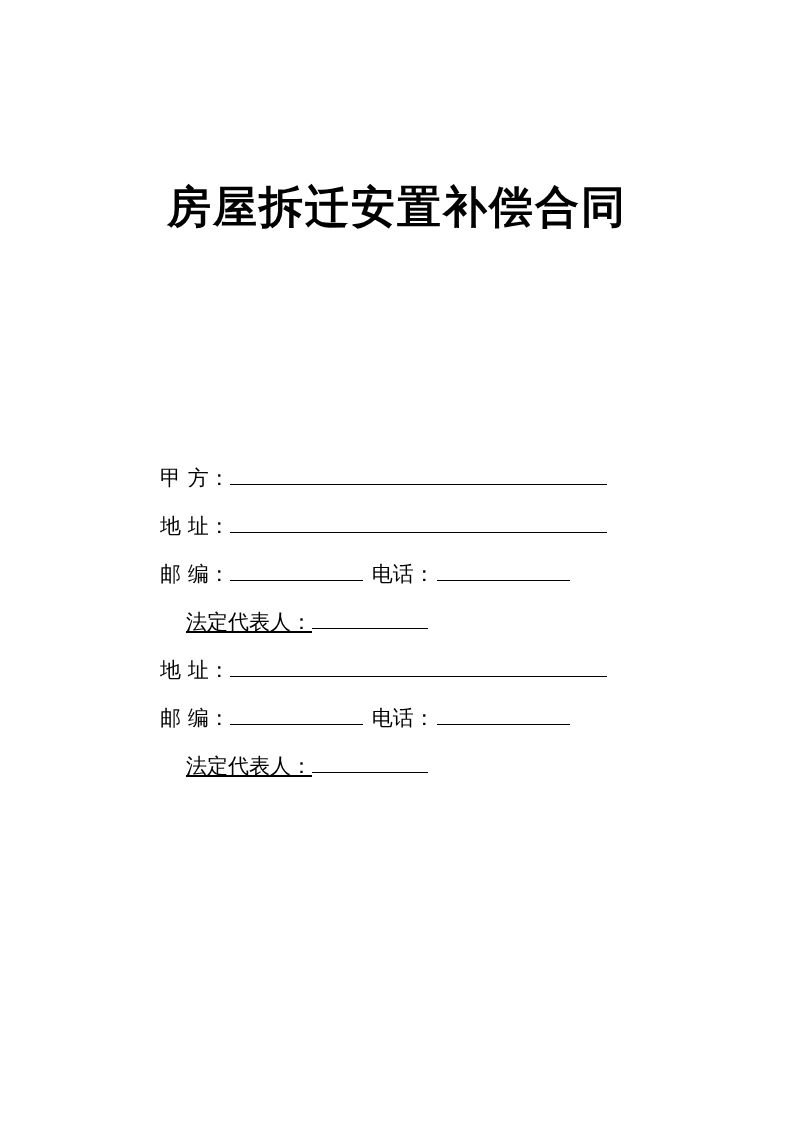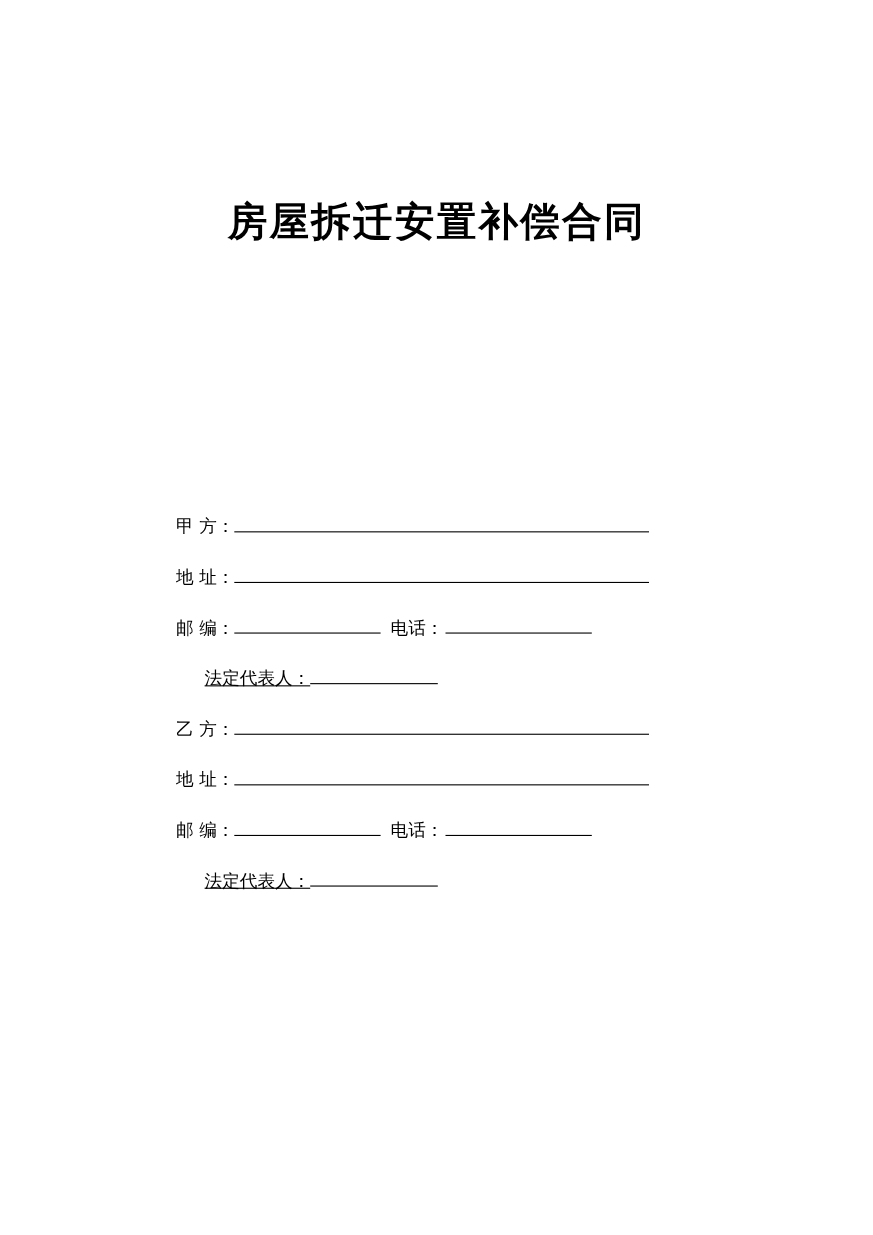--- a/index.html
+++ b/index.html
@@ -20,21 +20,21 @@
     box-sizing: border-box;
   }
   .doc-title {
     position: absolute;
     top: 178px;
     left: 0;
     width: 794px;
     text-align: center;
     font-family: "DejaVu Sans", sans-serif;
     font-weight: bold;
-    font-size: 36px;
+    font-size: 44px;
     letter-spacing: 2px;
     color: #000000;
     white-space: nowrap;
   }
   .party-block {
     position: absolute;
     top: 468px;
     left: 160px;
     width: 500px;
   }
@@ -46,21 +46,21 @@
     line-height: 1;
     margin-bottom: 27px;
     white-space: nowrap;
   }
   .field-row.indented {
     padding-left: 26px;
     text-decoration: underline;
   }
   .field-label {
     flex: none;
-    font-size: 16px;
+    font-size: 21px;
     letter-spacing: 0px;
   }
   .underline {
     display: inline-block;
     border-bottom: 1.3px solid #000000;
     height: 15px;
     flex: none;
   }
   .u-long { width: 377px; }
   .u-mid { width: 133px; }
@@ -95,24 +95,20 @@
       <span class="underline u-mid"></span>
       <span class="field-label inline-label">电话：</span>
       <span class="underline u-mid"></span>
     </div>
 
     <div class="field-row indented">
       <span class="field-label">法定代表人：</span>
       <span class="underline u-short"></span>
     </div>
 
-    <div class="field-row">
-      <span class="field-label">乙  方：</span>
-      <span class="underline u-long"></span>
-    </div>
 
     <div class="field-row">
       <span class="field-label">地  址：</span>
       <span class="underline u-long"></span>
     </div>
 
     <div class="field-row">
       <span class="field-label">邮  编：</span>
       <span class="underline u-mid"></span>
       <span class="field-label inline-label">电话：</span>

